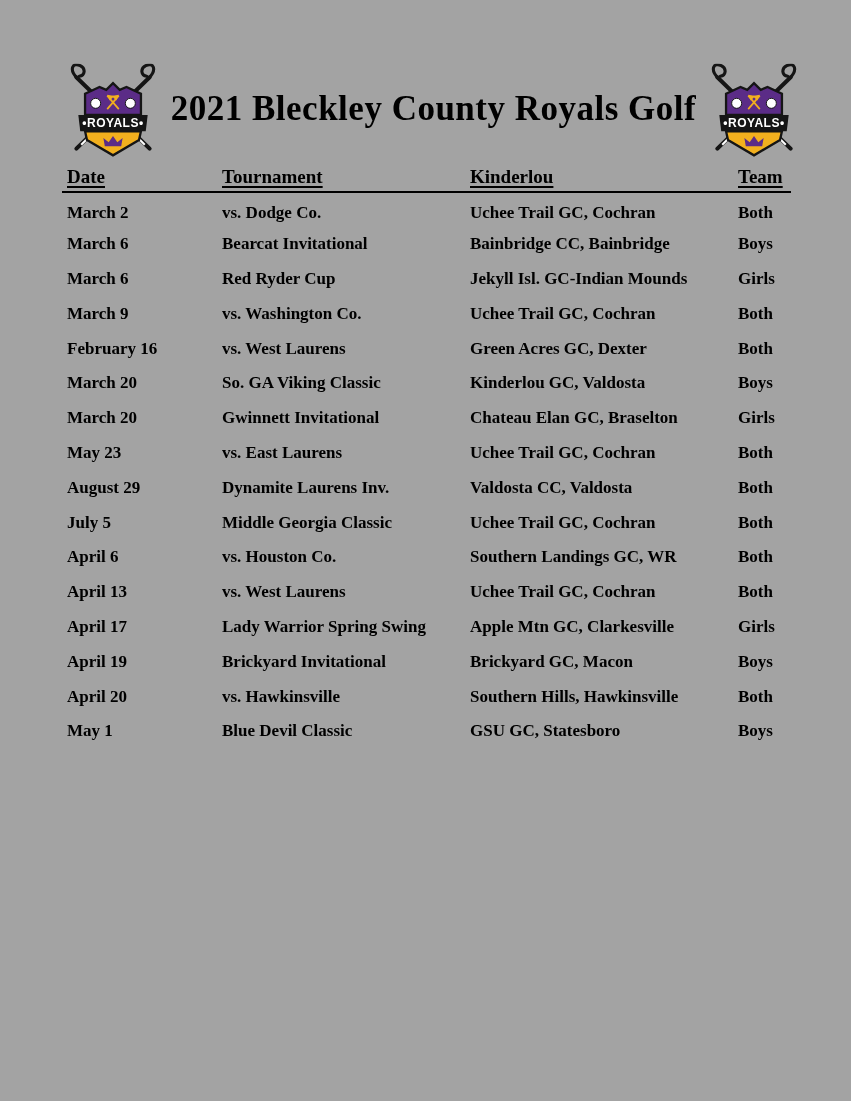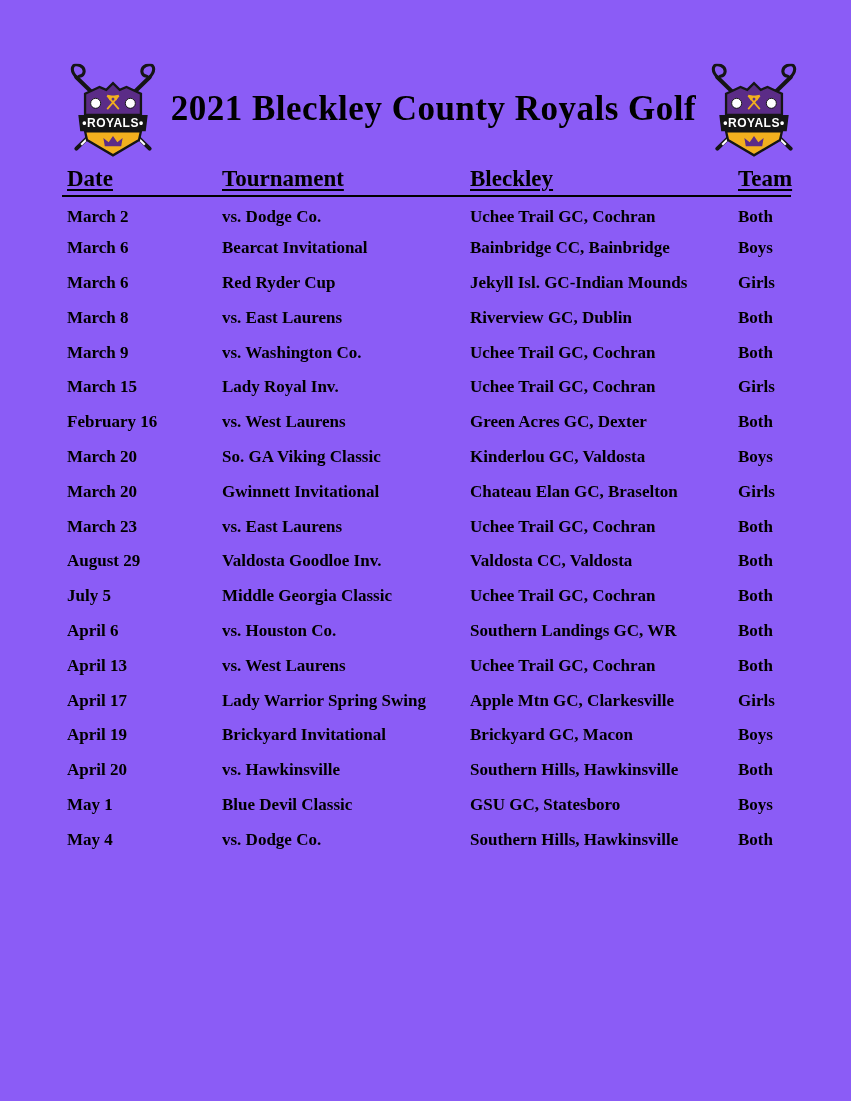--- a/index.html
+++ b/index.html
@@ -1,20 +1,20 @@
 <!DOCTYPE html>
 <html><head>
 <meta charset="utf-8">
 <style>
   * { margin:0; padding:0; box-sizing:border-box; }
   html,body { background:#ffffff; }
   .page {
     position:relative;
     width:851px; height:1101px;
-    background:#8b5cf6;
+    background:#a3a3a3;
     font-family:"Liberation Serif", serif;
     color:#000000;
     overflow:hidden;
   }
   .header {
     position:absolute;
     top:60px; left:60px; right:44px;
     height:104px;
     display:flex;
     align-items:center;
@@ -37,21 +37,21 @@
     table-layout:fixed;
     font-size:17px;
     font-weight:bold;
   }
   .schedule col.c-date       { width:155px; }
   .schedule col.c-tournament { width:248px; }
   .schedule col.c-location   { width:268px; }
   .schedule col.c-team       { width:58px;  }
   .schedule th {
     text-align:left;
-    font-size:23px;
+    font-size:19px;
     padding:0 0 3px 5px;
     border-bottom:2.5px solid #000;
   }
   .schedule th span {
     text-decoration:underline;
     text-decoration-thickness:1.5px;
     text-underline-offset:3px;
   }
   .schedule td {
     padding:0 0 0 5px;
@@ -125,21 +125,21 @@
     <colgroup>
       <col class="c-date">
         <col class="c-tournament">
         <col class="c-location">
         <col class="c-team">
     </colgroup>
     <thead>
       <tr>
           <th><span>Date</span></th>
           <th><span>Tournament</span></th>
-          <th><span>Bleckley</span></th>
+          <th><span>Kinderlou</span></th>
           <th><span>Team</span></th>
         </tr>
     </thead>
     <tbody>
         <tr>
           <td>March 2</td>
           <td>vs. Dodge Co.</td>
           <td>Uchee Trail GC, Cochran</td>
           <td>Both</td>
         </tr>
@@ -149,64 +149,52 @@
           <td>Bainbridge CC, Bainbridge</td>
           <td>Boys</td>
         </tr>
         <tr>
           <td>March 6</td>
           <td>Red Ryder Cup</td>
           <td>Jekyll Isl. GC-Indian Mounds</td>
           <td>Girls</td>
         </tr>
         <tr>
-          <td>March 8</td>
-          <td>vs. East Laurens</td>
-          <td>Riverview GC, Dublin</td>
-          <td>Both</td>
-        </tr>
-        <tr>
           <td>March 9</td>
           <td>vs. Washington Co.</td>
           <td>Uchee Trail GC, Cochran</td>
           <td>Both</td>
-        </tr>
-        <tr>
-          <td>March 15</td>
-          <td>Lady Royal Inv.</td>
-          <td>Uchee Trail GC, Cochran</td>
-          <td>Girls</td>
         </tr>
         <tr>
           <td>February 16</td>
           <td>vs. West Laurens</td>
           <td>Green Acres GC, Dexter</td>
           <td>Both</td>
         </tr>
         <tr>
           <td>March 20</td>
           <td>So. GA Viking Classic</td>
           <td>Kinderlou GC, Valdosta</td>
           <td>Boys</td>
         </tr>
         <tr>
           <td>March 20</td>
           <td>Gwinnett Invitational</td>
           <td>Chateau Elan GC, Braselton</td>
           <td>Girls</td>
         </tr>
         <tr>
-          <td>March 23</td>
+          <td>May 23</td>
           <td>vs. East Laurens</td>
           <td>Uchee Trail GC, Cochran</td>
           <td>Both</td>
         </tr>
         <tr>
           <td>August 29</td>
-          <td>Valdosta Goodloe Inv.</td>
+          <td>Dynamite Laurens Inv.</td>
           <td>Valdosta CC, Valdosta</td>
           <td>Both</td>
         </tr>
         <tr>
           <td>July 5</td>
           <td>Middle Georgia Classic</td>
           <td>Uchee Trail GC, Cochran</td>
           <td>Both</td>
         </tr>
         <tr>
@@ -238,22 +226,16 @@
           <td>vs. Hawkinsville</td>
           <td>Southern Hills, Hawkinsville</td>
           <td>Both</td>
         </tr>
         <tr>
           <td>May 1</td>
           <td>Blue Devil Classic</td>
           <td>GSU GC, Statesboro</td>
           <td>Boys</td>
         </tr>
-        <tr>
-          <td>May 4</td>
-          <td>vs. Dodge Co.</td>
-          <td>Southern Hills, Hawkinsville</td>
-          <td>Both</td>
-        </tr>
       </tbody>
   </table>
 
 </div>
 
 </body></html>

